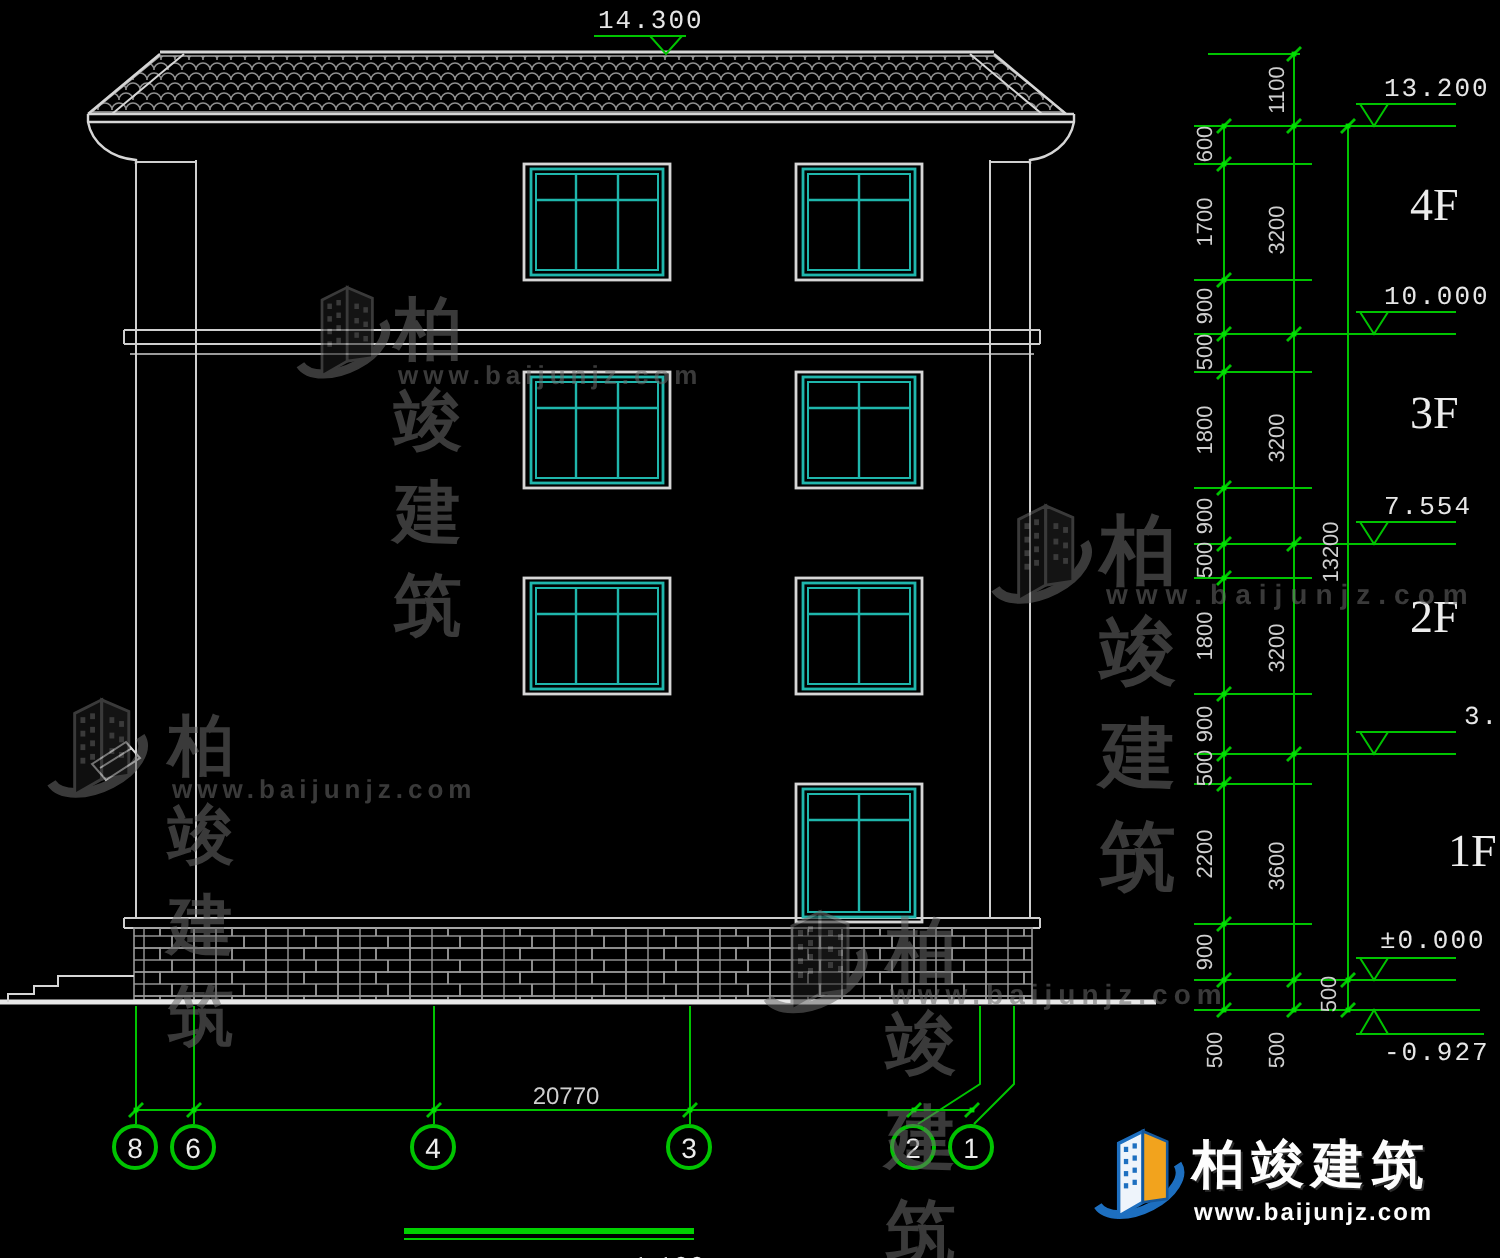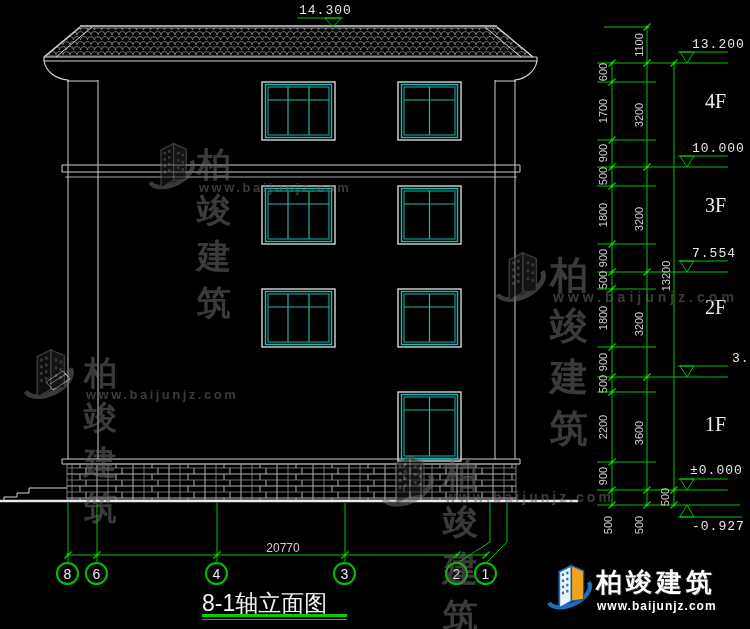--- a/index.html
+++ b/index.html
@@ -1,21 +1,21 @@
 <!DOCTYPE html>
 <html><head>
 <meta charset="utf-8">
 <style>
   html,body{margin:0;padding:0;background:#000;}
   #stage{position:relative;width:750px;height:629px;background:#000;overflow:hidden;
          font-family:"Liberation Sans",sans-serif;}
   #stage svg{position:absolute;left:0;top:0;}
   .txt{position:absolute;white-space:nowrap;}
   .elev{font-size:13px;color:#e6e6e6;letter-spacing:1px;font-family:Liberation Mono, monospace;}
-  .floor{font-size:20px;color:#ededed;font-family:"Liberation Serif",serif;}
+  .floor{font-size:23px;color:#ededed;font-family:"Liberation Serif",serif;}
   .vlab{font-size:11px;color:#cfcfcf;transform:translate(-50%,-50%) rotate(-90deg);}
   .hlab{font-size:12px;color:#cfcfcf;}
   .bubble{position:absolute;width:23px;height:23px;box-sizing:border-box;border:2px solid #00c400;
           border-radius:50%;display:flex;align-items:center;justify-content:center;
           color:#ededed;font-size:14px;}
   .title-zh{font-size:23px;color:#f2f2f2;}
   .title-scale{font-size:16px;color:#f2f2f2;font-family:"Liberation Serif",serif;}
   .uline{position:absolute;background:#00d000;}
   .wm{position:absolute;opacity:.55;}
   .wm-zh{position:absolute;color:#6b6b6b;font-weight:bold;}
@@ -253,21 +253,21 @@
 <span class="txt elev" style="left:692px;top:37px;">13.200</span>
 <span class="txt elev" style="left:692px;top:141px;">10.000</span>
 <span class="txt elev" style="left:692px;top:246px;">7.554</span>
 <span class="txt elev" style="left:732px;top:351px;">3.600</span>
 <span class="txt elev" style="left:690px;top:463px;">±0.000</span>
 <span class="txt elev" style="left:692px;top:519px;">-0.927</span>
 
 <span class="txt floor" style="left:705px;top:90px;">4F</span>
 <span class="txt floor" style="left:705px;top:194px;">3F</span>
 <span class="txt floor" style="left:705px;top:296px;">2F</span>
-<span class="txt floor" style="left:705px;top:413px;">1F</span>
+<span class="txt floor" style="left:724px;top:413px;">1F</span>
 
 <span class="txt vlab" style="left:603px;top:72px;">600</span>
 <span class="txt vlab" style="left:603px;top:111px;">1700</span>
 <span class="txt vlab" style="left:603px;top:153px;">900</span>
 <span class="txt vlab" style="left:603px;top:176px;">500</span>
 <span class="txt vlab" style="left:603px;top:215px;">1800</span>
 <span class="txt vlab" style="left:603px;top:258px;">900</span>
 <span class="txt vlab" style="left:603px;top:280px;">500</span>
 <span class="txt vlab" style="left:603px;top:318px;">1800</span>
 <span class="txt vlab" style="left:603px;top:362px;">900</span>
@@ -300,21 +300,20 @@
 <div class="bubble" style="left:333px;top:562px;">
       <span>3</span>
     </div>
 <div class="bubble" style="left:445px;top:562px;">
       <span>2</span>
     </div>
 <div class="bubble" style="left:474px;top:562px;">
       <span>1</span>
     </div>
 
-<span class="txt title-zh" style="left:202px;top:588px;">8-1轴立面图</span>
 <span class="txt title-scale" style="left:316px;top:594px;margin-top:32px;">1:100</span>
 <div class="uline" style="left:202px;top:614px;width:145px;height:3px;"></div>
 <div class="uline" style="left:202px;top:619px;width:145px;height:1px;"></div>
 
 <div class="wm">
   <svg class="txt" style="left:143px;top:139px;color:#6b6b6b;" width="54" height="58" viewBox="0 0 60 64">
         <use href="#wmlogo"></use>
       </svg>
   <span class="wm-zh" style="left:197px;top:142px;font-size:34px;letter-spacing:7px;">柏竣建筑</span>
   <span class="wm-url" style="left:199px;top:180px;font-size:13px;letter-spacing:2.5px;">www.baijunjz.com</span>

